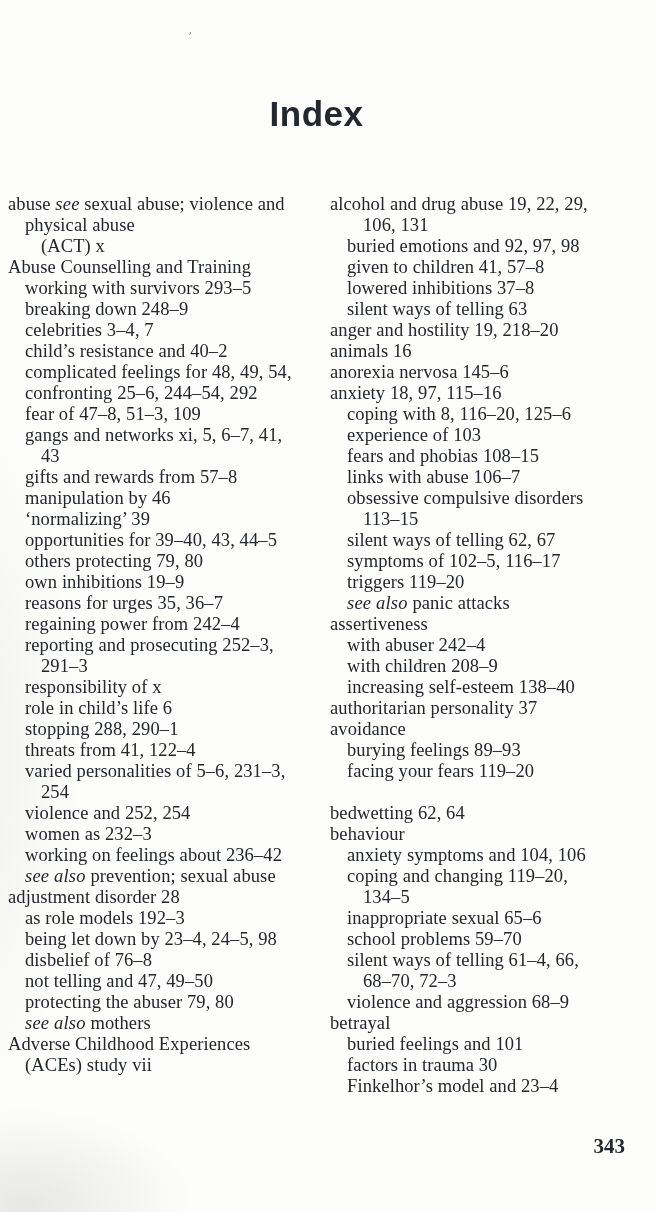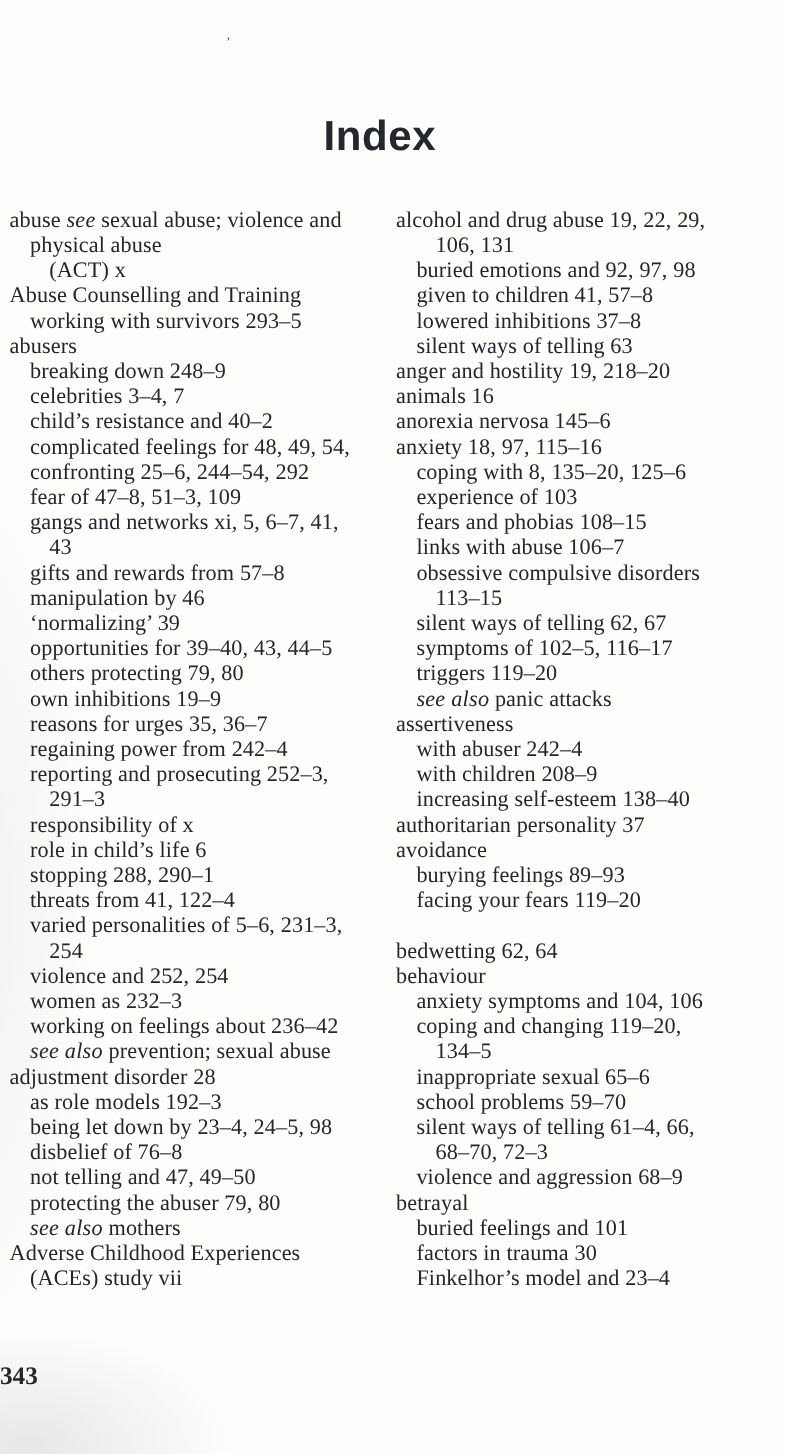--- a/index.html
+++ b/index.html
@@ -33,55 +33,54 @@
     font-size:10px;
     color:#3a3d42;
     transform:rotate(12deg);
   }
   .columns{
     position:absolute;
     top:174px;left:8px;right:0;
     display:flex;
     color:#23262b;
   }
-  .col{flex:0 0 auto;}
+  .col{flex:0 0 auto;margin-top:20px;}
   .col-left{width:322px;}
   .col-right{width:325px;}
   .line{
     font-size:18.5px;
     line-height:21px;
     white-space:nowrap;
     letter-spacing:0.1px;
   }
   .line i{letter-spacing:0.2px;}
   .ind1{padding-left:17px;}
   .ind2{padding-left:33px;}
   .pageno{
     position:absolute;
     top:1134px;left:0;right:30px;
-    text-align:left;
+    text-align:right;
     font-size:21px;
     font-weight:700;
     color:#24272d;
   }
 </style>
 </head>
 <body>
 
 <div class="page">
   <span class="artifact">ʼ</span>
   <h1 class="title">Index</h1>
   <div class="columns">
     <div class="col col-left" id="col-left">
         <div class="line ind0"><span>abuse </span><i>see</i><span> sexual abuse; violence and</span></div>
         <div class="line ind1"><span>physical abuse</span></div>
         <div class="line ind2"><span>(ACT) x</span></div>
         <div class="line ind0"><span>Abuse Counselling and Training</span></div>
         <div class="line ind1"><span>working with survivors 293–5</span></div>
-        <div class="line ind0"><span>abusers</span></div>
         <div class="line ind1"><span>breaking down 248–9</span></div>
         <div class="line ind1"><span>celebrities 3–4, 7</span></div>
         <div class="line ind1"><span>child’s resistance and 40–2</span></div>
         <div class="line ind1"><span>complicated feelings for 48, 49, 54,</span></div>
         <div class="line ind1"><span>confronting 25–6, 244–54, 292</span></div>
         <div class="line ind1"><span>fear of 47–8, 51–3, 109</span></div>
         <div class="line ind1"><span>gangs and networks xi, 5, 6–7, 41,</span></div>
         <div class="line ind2"><span>43</span></div>
         <div class="line ind1"><span>gifts and rewards from 57–8</span></div>
         <div class="line ind1"><span>manipulation by 46</span></div>
@@ -117,21 +116,21 @@
         <div class="line ind0"><span>alcohol and drug abuse 19, 22, 29,</span></div>
         <div class="line ind2"><span>106, 131</span></div>
         <div class="line ind1"><span>buried emotions and 92, 97, 98</span></div>
         <div class="line ind1"><span>given to children 41, 57–8</span></div>
         <div class="line ind1"><span>lowered inhibitions 37–8</span></div>
         <div class="line ind1"><span>silent ways of telling 63</span></div>
         <div class="line ind0"><span>anger and hostility 19, 218–20</span></div>
         <div class="line ind0"><span>animals 16</span></div>
         <div class="line ind0"><span>anorexia nervosa 145–6</span></div>
         <div class="line ind0"><span>anxiety 18, 97, 115–16</span></div>
-        <div class="line ind1"><span>coping with 8, 135–20, 125–6</span></div>
+        <div class="line ind1"><span>coping with 8, 116–20, 125–6</span></div>
         <div class="line ind1"><span>experience of 103</span></div>
         <div class="line ind1"><span>fears and phobias 108–15</span></div>
         <div class="line ind1"><span>links with abuse 106–7</span></div>
         <div class="line ind1"><span>obsessive compulsive disorders</span></div>
         <div class="line ind2"><span>113–15</span></div>
         <div class="line ind1"><span>silent ways of telling 62, 67</span></div>
         <div class="line ind1"><span>symptoms of 102–5, 116–17</span></div>
         <div class="line ind1"><span>triggers 119–20</span></div>
         <div class="line ind1"><i>see also</i><span> panic attacks</span></div>
         <div class="line ind0"><span>assertiveness</span></div>

